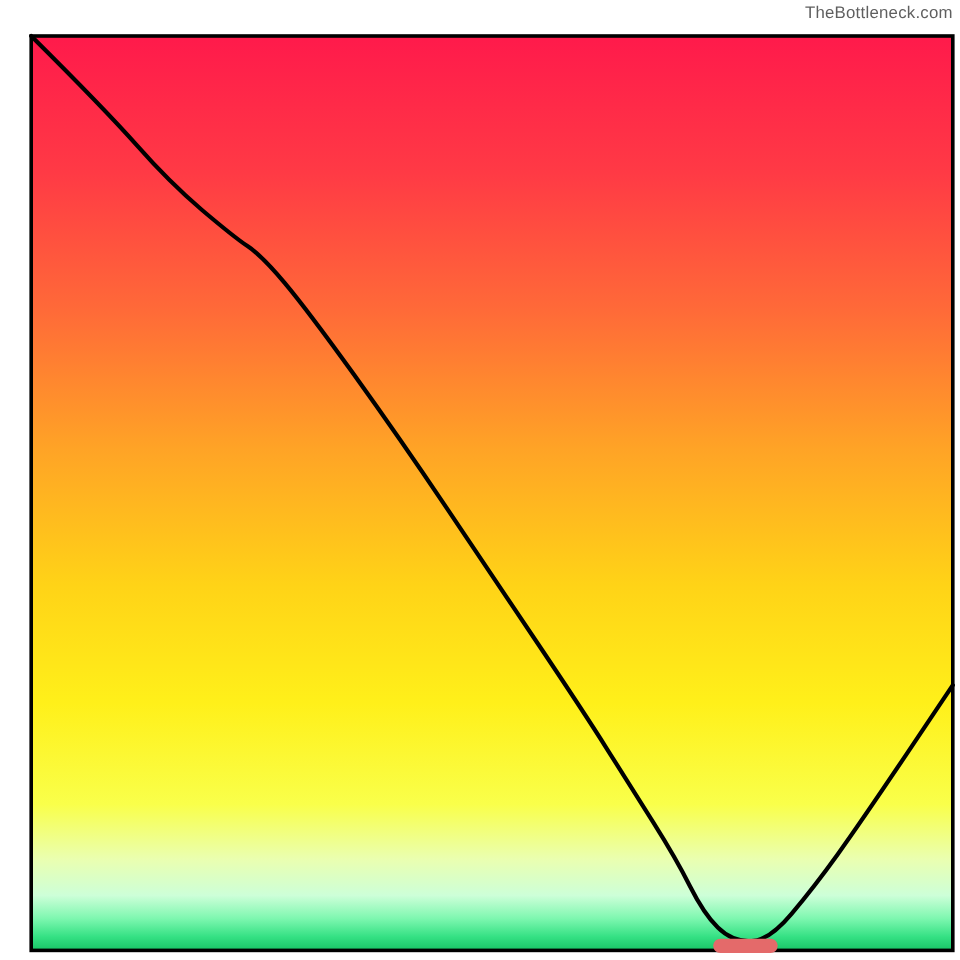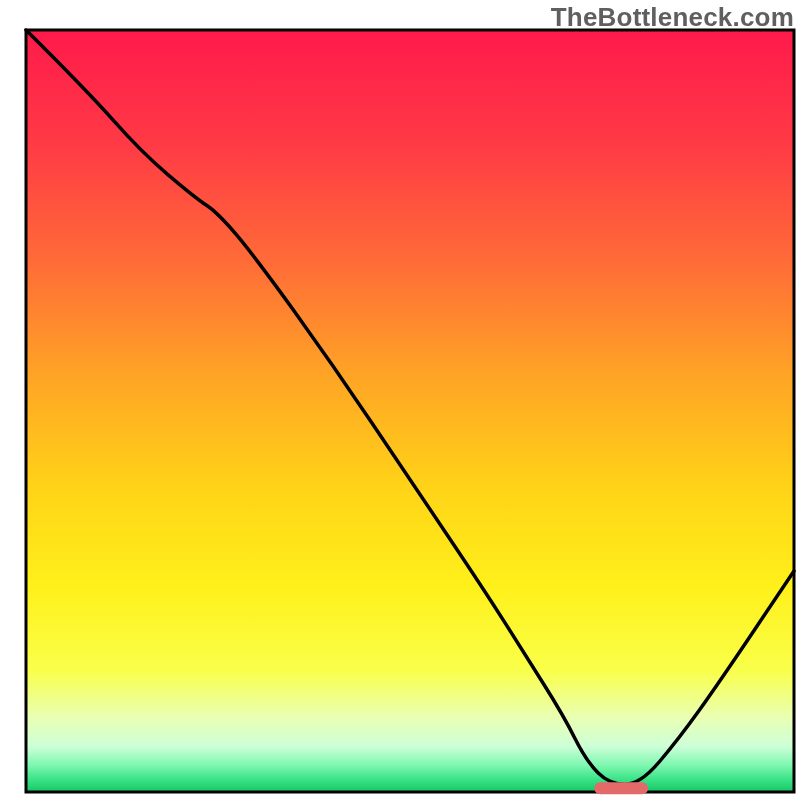--- a/index.html
+++ b/index.html
@@ -13,22 +13,22 @@
   }
   .frame {
     position: relative;
     width: 800px;
     height: 800px;
   }
   .watermark {
     position: absolute;
     top: 2px;
     right: 6px;
-    font-size: 26px;
-    font-weight: 700;
+    font-size: 14px;
+    font-weight: 400;
     color: #5f5f5f;
     letter-spacing: 0.2px;
     z-index: 5;
   }
   svg.plot {
     position: absolute;
     top: 0;
     left: 0;
   }
 </style>

